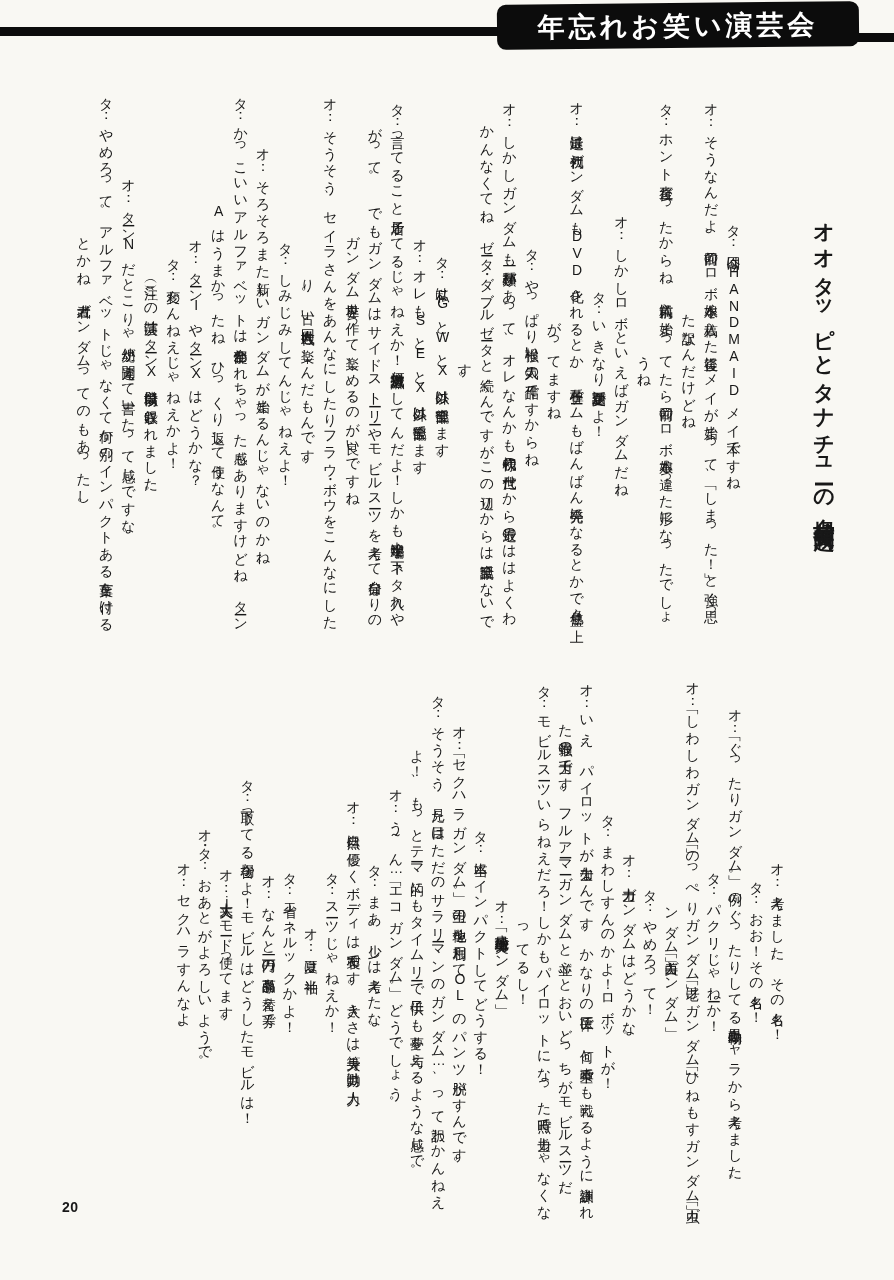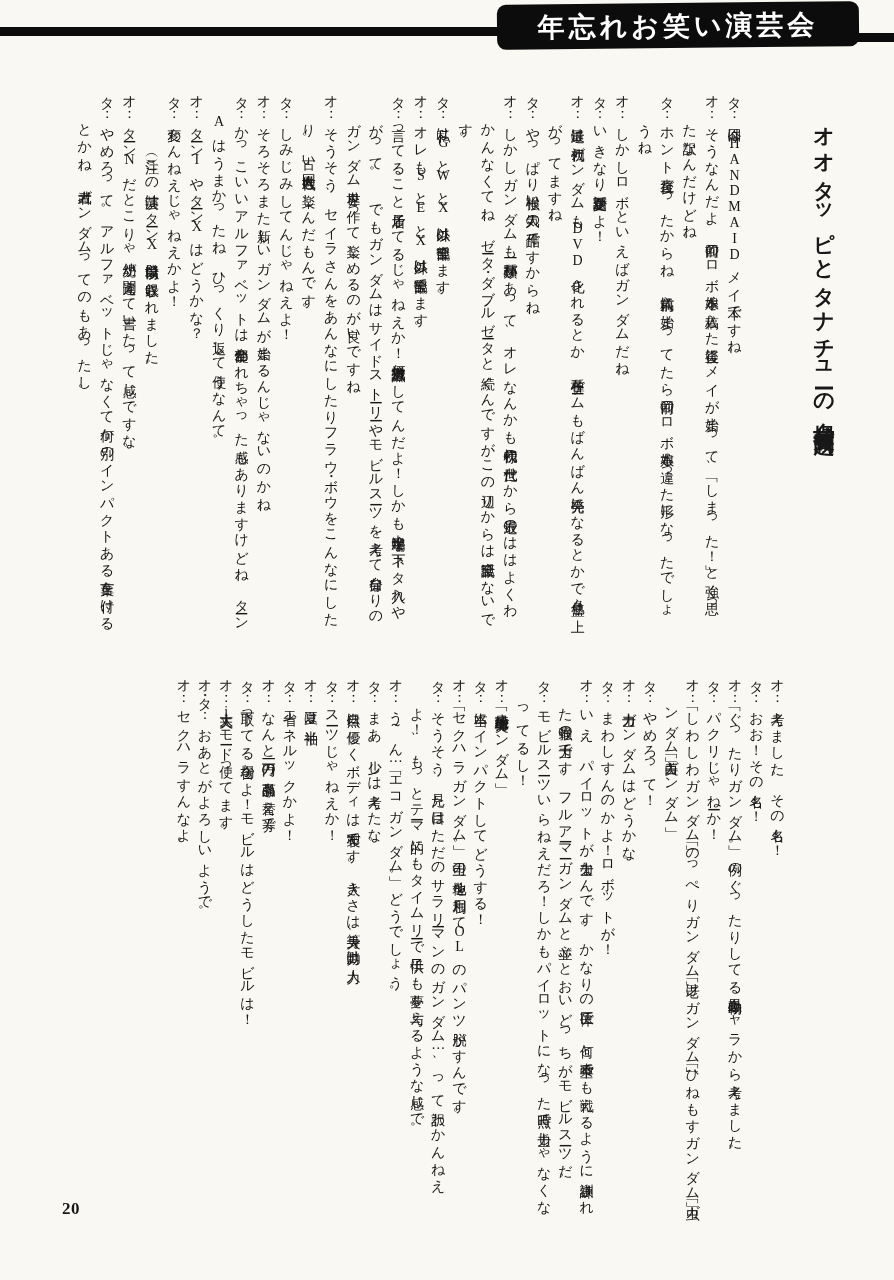--- a/index.html
+++ b/index.html
@@ -1,22 +1,23 @@
 <!DOCTYPE html>
 <html><head>
 <meta charset="utf-8">
 <style>
   html,body { margin:0; padding:0; }
   .page {
     position:relative;
     width:894px; height:1280px;
     background:#f9f8f3;
-    font-family:Liberation Serif, serif;
+    font-family:Liberation Sans, sans-serif;
     color:#181818;
     overflow:hidden;
+    text-align:center;
   }
   
   .band { position:absolute; background:#0c0c0c; }
   .band-left  { left:0;   top:27px; width:508px; height:9px; }
   .band-right { left:853px; top:33px; width:41px; height:9px; }
   .banner {
     position:absolute; left:497px; top:3px; width:362px; height:45px;
     background:#0c0c0c; border-radius:9px;
     display:flex; align-items:center; justify-content:center;
     transform:rotate(-0.6deg);
@@ -37,21 +38,21 @@
     top:86px; right:149px; width:692px; height:540px;
     font-size:14px; line-height:22.4px; letter-spacing:0.8px;
   }
   .block-bottom {
     top:670px; right:106px; width:732px; height:548px;
     font-size:14px; line-height:21.2px; letter-spacing:0.8px;
   }
   .block p.note { text-indent:0; padding-top:62px; }
   .page-num {
     position:absolute; left:62px; top:1199px;
-    font-size:17px; font-weight:bold; letter-spacing:0.5px;
+    font-size:14px; font-weight:bold; letter-spacing:0.5px;
   }
 </style>
 </head>
 <body>
 
 <div class="page">
 
   <div class="band band-left"></div>
   <div class="band band-right"></div>
   <div class="banner">

